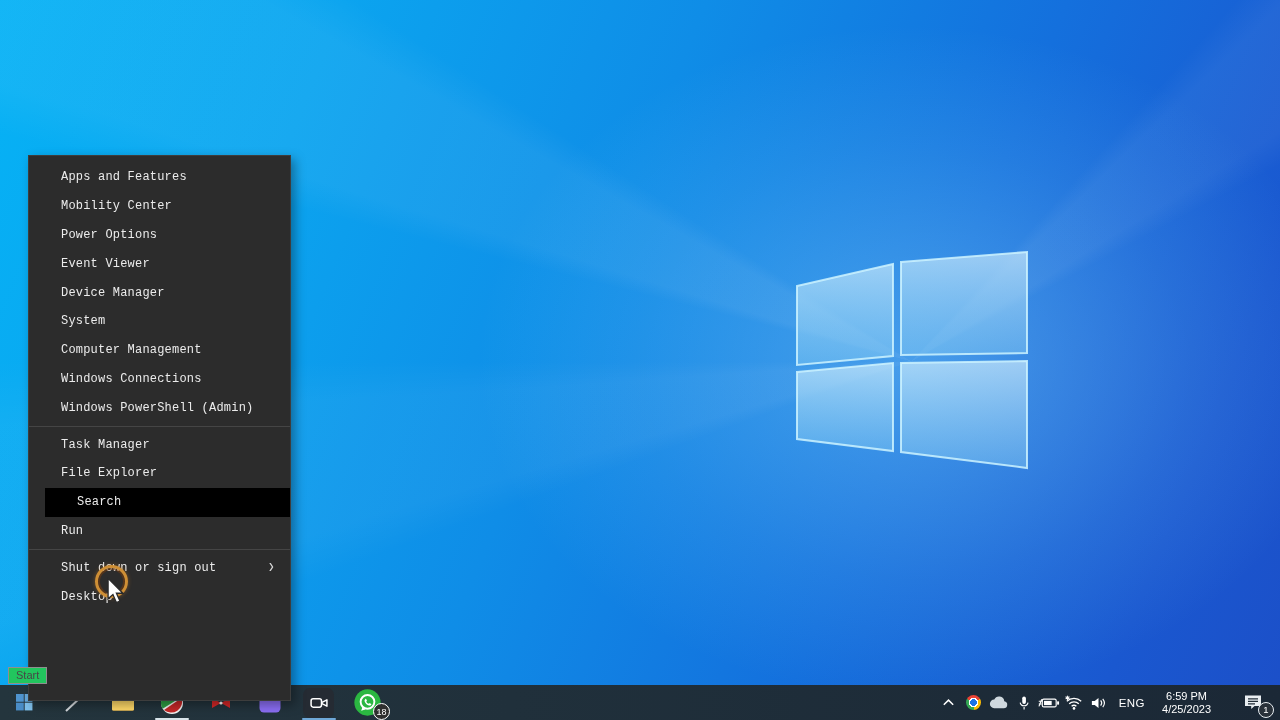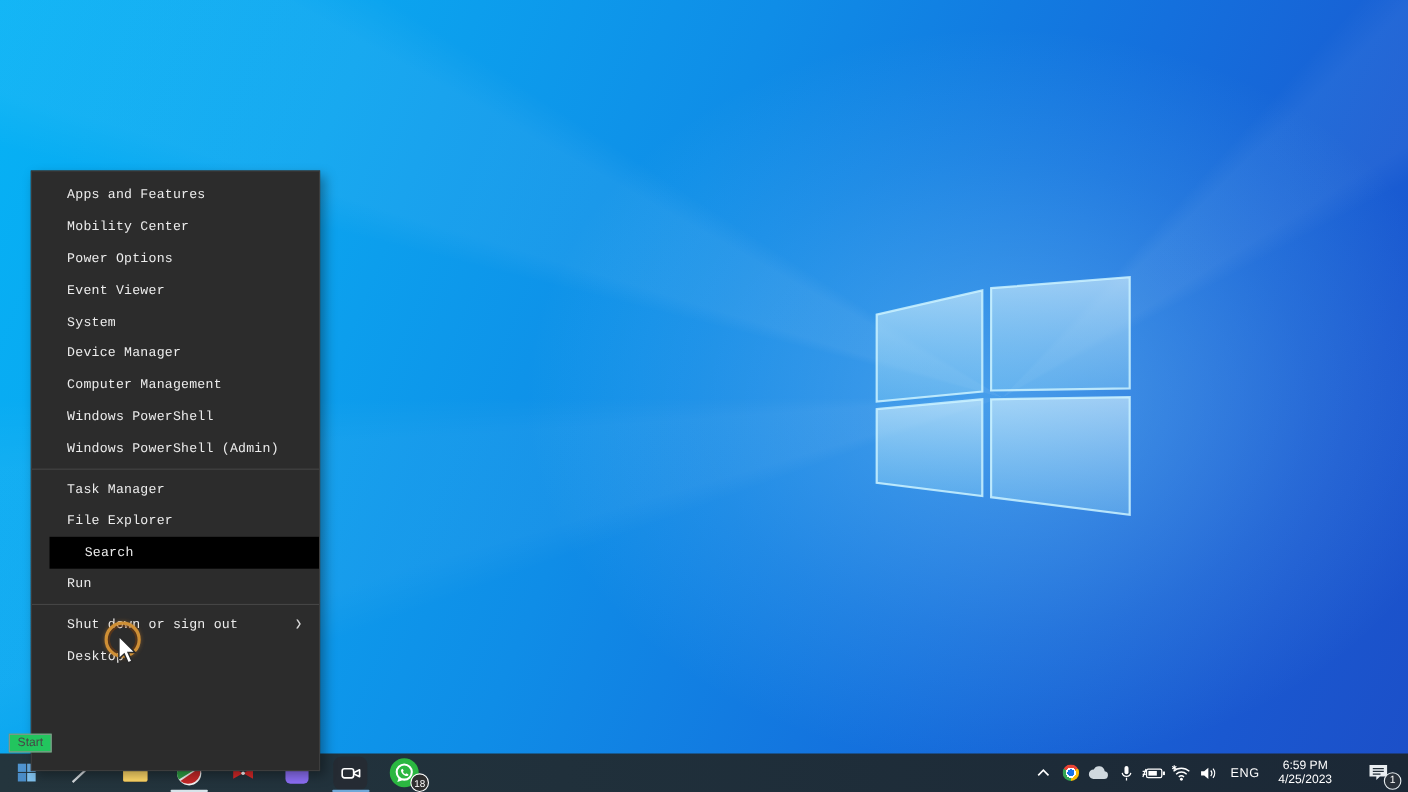--- a/index.html
+++ b/index.html
@@ -245,30 +245,30 @@
       <div class="menu-item">
         <span>Mobility Center</span>
       </div>
       <div class="menu-item">
         <span>Power Options</span>
       </div>
       <div class="menu-item">
         <span>Event Viewer</span>
       </div>
       <div class="menu-item">
+        <span>Device Manager</span>
+      </div>
+      <div class="menu-item">
         <span>System</span>
       </div>
       <div class="menu-item">
-        <span>Device Manager</span>
-      </div>
-      <div class="menu-item">
         <span>Computer Management</span>
       </div>
       <div class="menu-item">
-        <span>Windows PowerShell</span>
+        <span>Windows Connections</span>
       </div>
       <div class="menu-item">
         <span>Windows PowerShell (Admin)</span>
       </div>
       <div class="menu-sep"></div>
       <div class="menu-item">
         <span>Task Manager</span>
       </div>
       <div class="menu-item">
         <span>File Explorer</span>

